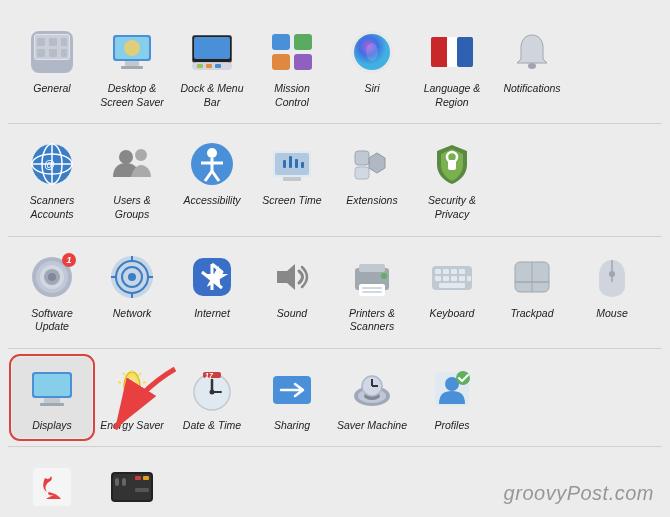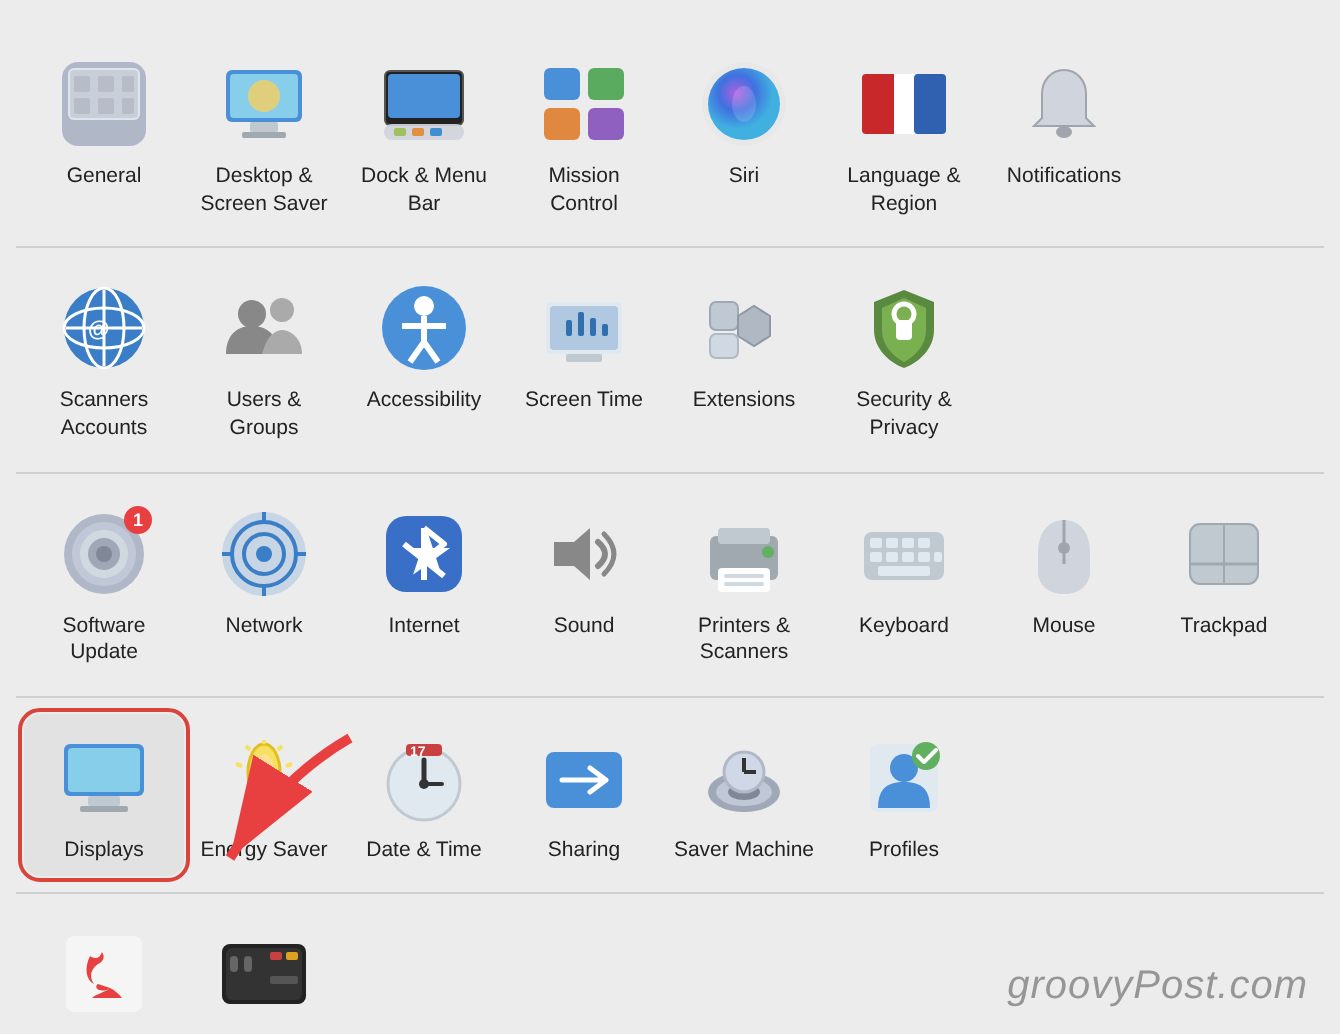--- a/index.html
+++ b/index.html
@@ -34,20 +34,21 @@
     .pref-item {
       display: flex;
       flex-direction: column;
       align-items: center;
       justify-content: flex-start;
       width: 80px;
       padding: 6px 4px;
       cursor: pointer;
       border-radius: 8px;
       transition: background 0.1s;
+      font-style: italic;
     }
     .pref-item.selected {
       outline: 2px solid #d9453d;
       outline-offset: 1px;
       background: rgba(0,0,0,0.04);
     }
     .icon-wrap {
       width: 52px;
       height: 52px;
       display: flex;
@@ -358,36 +359,36 @@
               <rect x="30" y="22" width="6" height="5" rx="1" fill="#e0e8f0"></rect>
               <rect x="38" y="22" width="4" height="5" rx="1" fill="#e0e8f0"></rect>
               <rect x="10" y="29" width="26" height="5" rx="1" fill="#e0e8f0"></rect>
             </svg>
           </div>
           <div class="pref-label">Keyboard</div>
         </div>
         <div class="pref-item">
           <div class="icon-wrap">
             <svg width="46" height="46" viewBox="0 0 46 46">
+              <rect x="6" y="8" width="34" height="30" rx="5" fill="#c0c8d0" stroke="#a0a8b0" stroke-width="1"></rect>
+              <line x1="23" y1="8" x2="23" y2="38" stroke="#a0a8b0" stroke-width="1"></line>
+              <line x1="6" y1="28" x2="40" y2="28" stroke="#a0a8b0" stroke-width="1.5"></line>
+            </svg>
+          </div>
+          <div class="pref-label">Trackpad</div>
+        </div>
+        <div class="pref-item">
+          <div class="icon-wrap">
+            <svg width="46" height="46" viewBox="0 0 46 46">
               <path d="M23 6 C14 6 10 14 10 22 L10 32 C10 39 16 43 23 43 C30 43 36 39 36 32 L36 22 C36 14 32 6 23 6Z" fill="#d0d4dc"></path>
               <line x1="23" y1="6" x2="23" y2="28" stroke="#a0a4ac" stroke-width="1.5"></line>
               <circle cx="23" cy="20" r="3" fill="#a0a4ac"></circle>
             </svg>
           </div>
           <div class="pref-label">Mouse</div>
-        </div>
-        <div class="pref-item">
-          <div class="icon-wrap">
-            <svg width="46" height="46" viewBox="0 0 46 46">
-              <rect x="6" y="8" width="34" height="30" rx="5" fill="#c0c8d0" stroke="#a0a8b0" stroke-width="1"></rect>
-              <line x1="23" y1="8" x2="23" y2="38" stroke="#a0a8b0" stroke-width="1"></line>
-              <line x1="6" y1="28" x2="40" y2="28" stroke="#a0a8b0" stroke-width="1.5"></line>
-            </svg>
-          </div>
-          <div class="pref-label">Trackpad</div>
         </div>
       </div>
       <div class="section">
         <div class="pref-item selected">
           <div class="icon-wrap">
             <svg width="46" height="46" viewBox="0 0 46 46">
               <rect x="3" y="6" width="40" height="26" rx="3" fill="#4a90d9"></rect>
               <rect x="5" y="8" width="36" height="22" rx="2" fill="#87ceeb"></rect>
               <rect x="15" y="32" width="16" height="5" rx="1" fill="#c0c8d0"></rect>
               <rect x="11" y="37" width="24" height="3" rx="1" fill="#a0a8b0"></rect>

